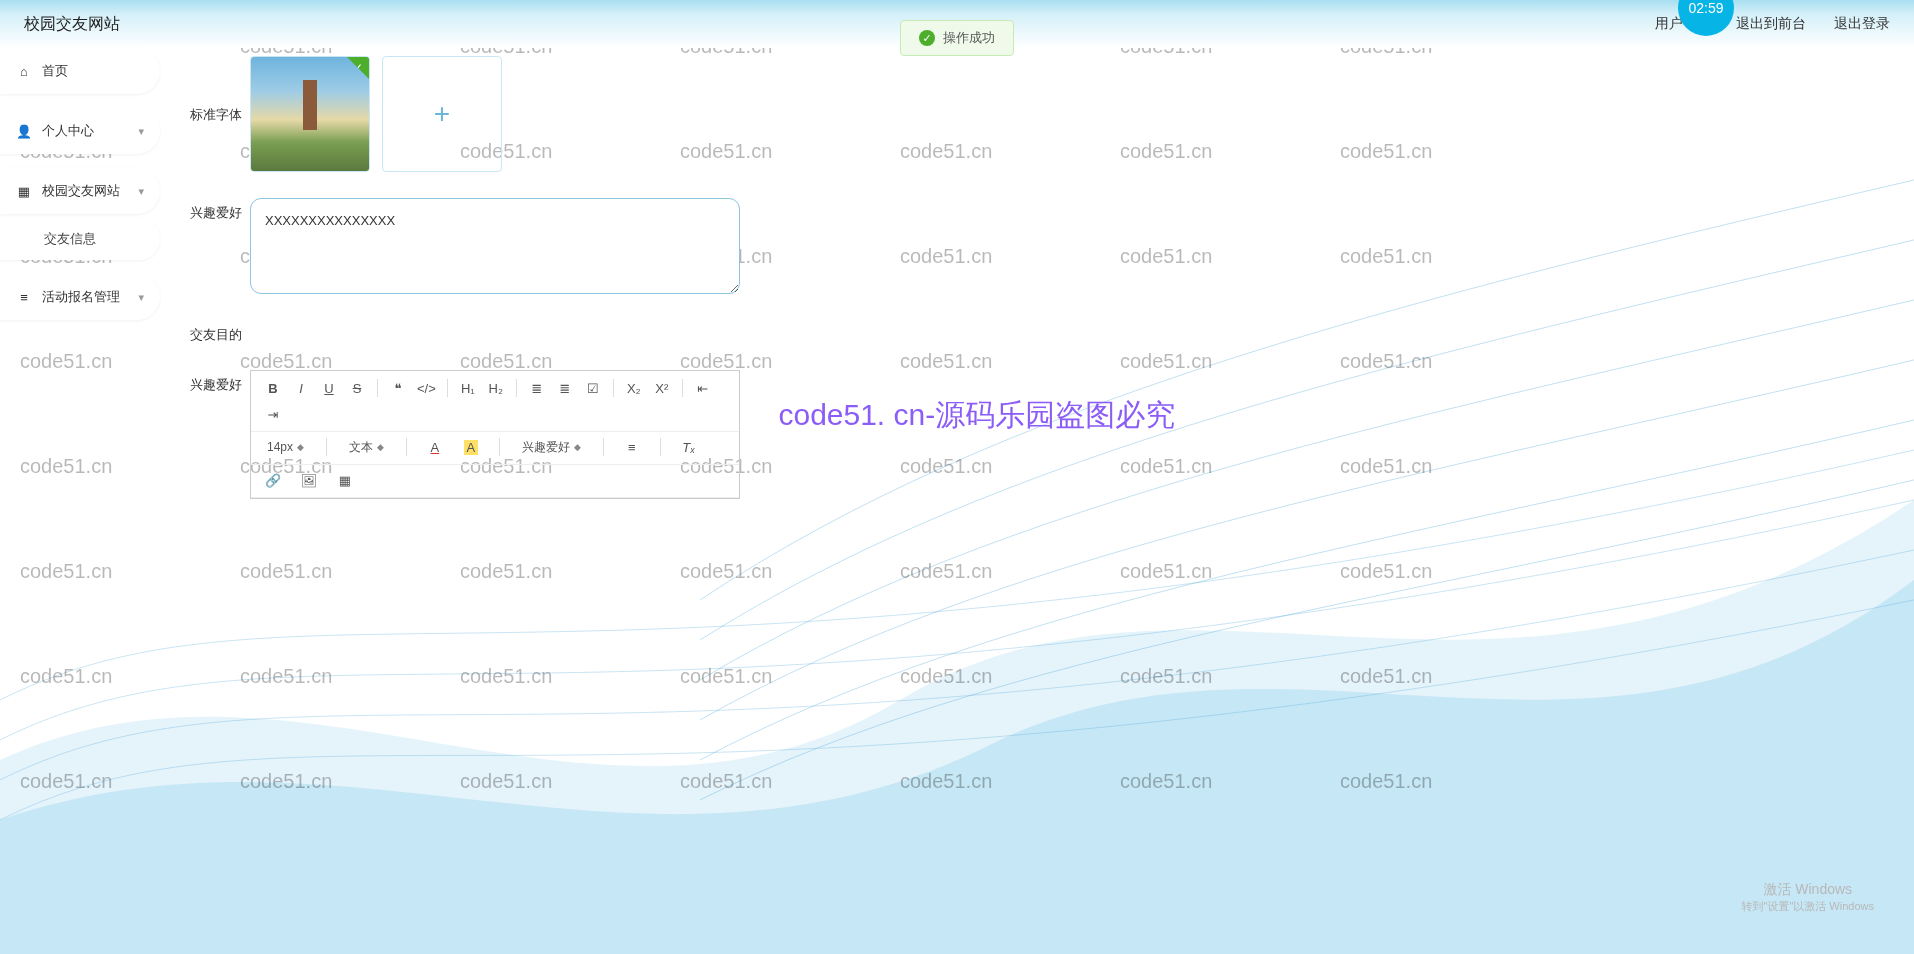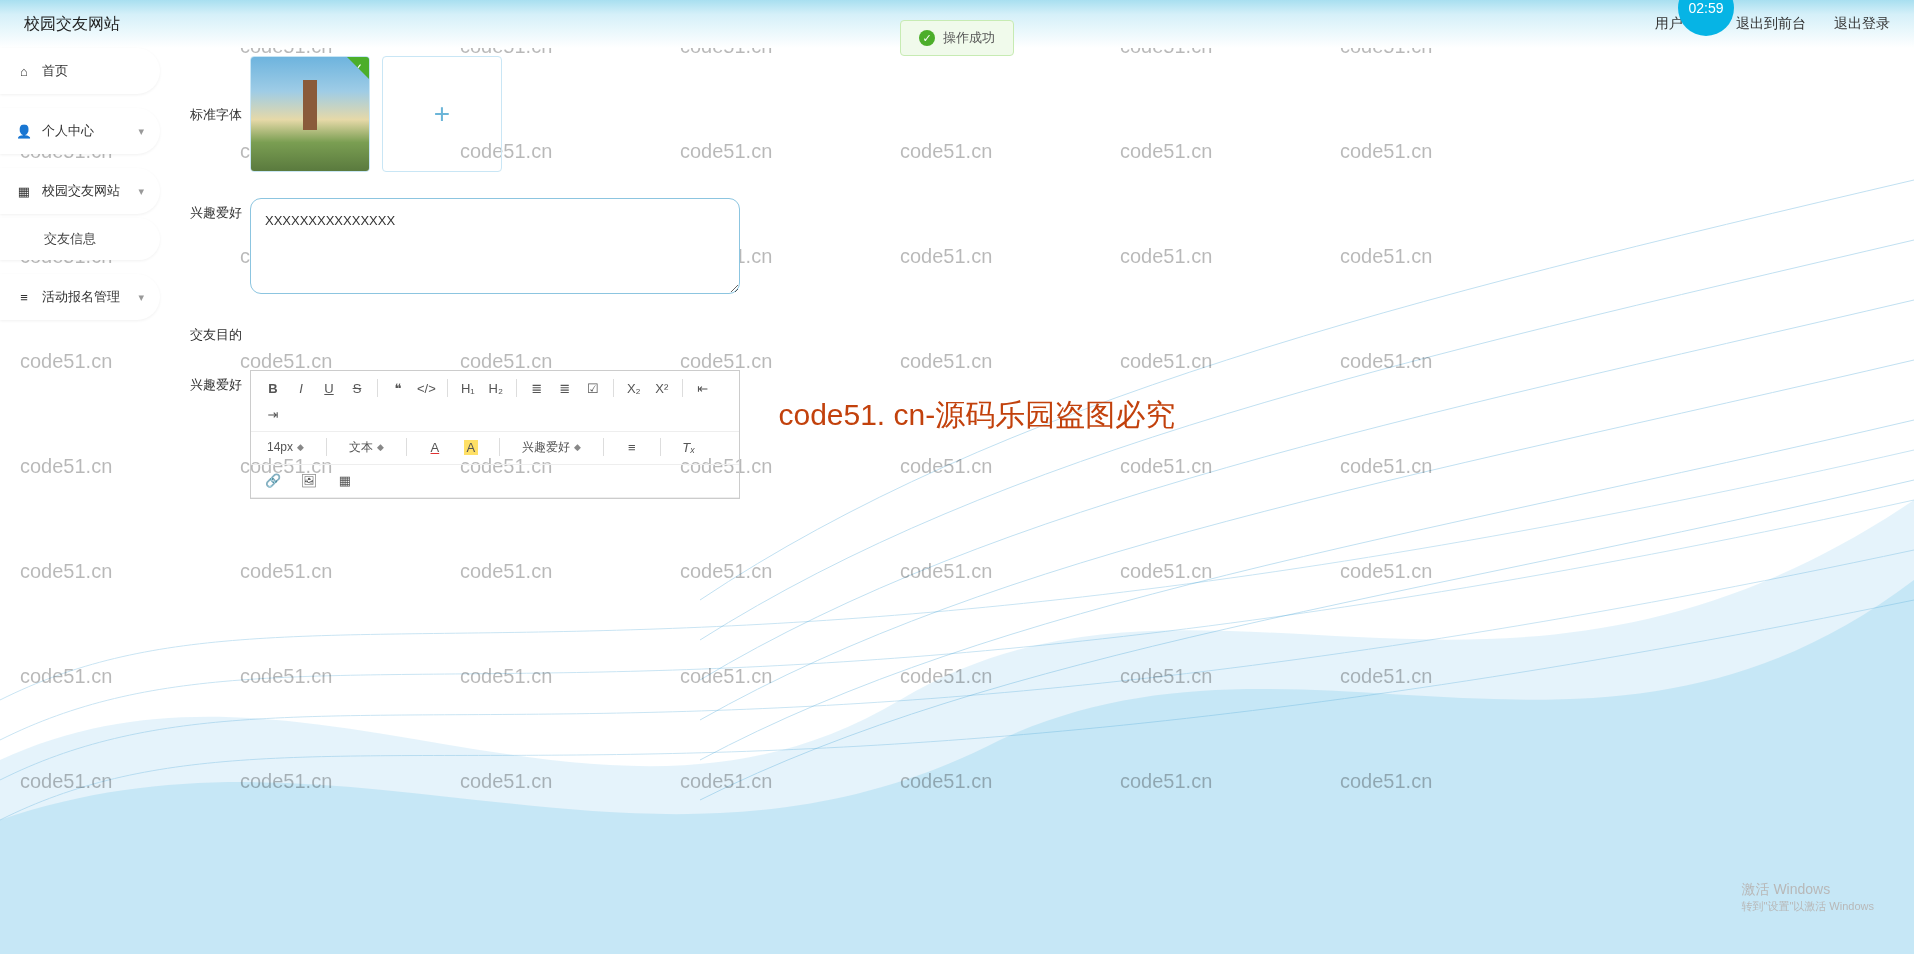--- a/index.html
+++ b/index.html
@@ -34,22 +34,22 @@
 .tb-btn.i{font-style:italic}
 .tb-btn.u{text-decoration:underline}
 .tb-btn.s{text-decoration:line-through}
 .tb-sep{width:1px;height:18px;background:#ddd;margin:0 4px}
 .tb-sel{display:flex;align-items:center;gap:4px;font-size:12px;color:#555;padding:0 6px}
 .tb-sel .arr{font-size:9px;color:#888}
 .tb-row2{display:flex;flex-wrap:wrap;align-items:center;padding:4px 10px 6px;gap:12px;border-bottom:1px solid #eee}
 .ed-body{min-height:150px;padding:12px;font-size:13px;color:#333}
 .watermarks{position:absolute;inset:0;z-index:1;pointer-events:none}
 .wm{position:absolute;font-size:20px;color:rgba(0,0,0,.28);white-space:nowrap}
-.big-wm{position:absolute;left:50%;top:395px;transform:translateX(-45%);font-size:30px;color:#c2410c;font-weight:500;z-index:4;pointer-events:none}
-.win-act{position:absolute;right:40px;bottom:40px;color:#b8b8b8;font-size:14px;z-index:2;text-align:left}
+.big-wm{position:absolute;left:50%;top:395px;transform:translateX(-45%);font-size:30px;color:#8b5cf6;font-weight:500;z-index:4;pointer-events:none}
+.win-act{position:absolute;right:40px;bottom:40px;color:#b8b8b8;font-size:14px;z-index:2;text-align:center}
 .win-act .sub{font-size:11px}
 .ic{width:16px;height:16px;display:inline-flex;align-items:center;justify-content:center}
 </style>
 </head>
 <body>
 
 <svg class="bg-waves" viewBox="0 0 1914 954" preserveAspectRatio="none">
   <path d="M0,760 C300,620 600,880 900,700 C1200,520 1500,780 1914,500 L1914,954 L0,954 Z" fill="#cfeaf7" opacity="0.55"></path>
   <path d="M0,820 C350,700 650,920 1000,740 C1300,600 1600,820 1914,580 L1914,954 L0,954 Z" fill="#a8dbf2" opacity="0.5"></path>
   <g stroke="#4fa8d8" stroke-width="1" fill="none" opacity="0.35">

